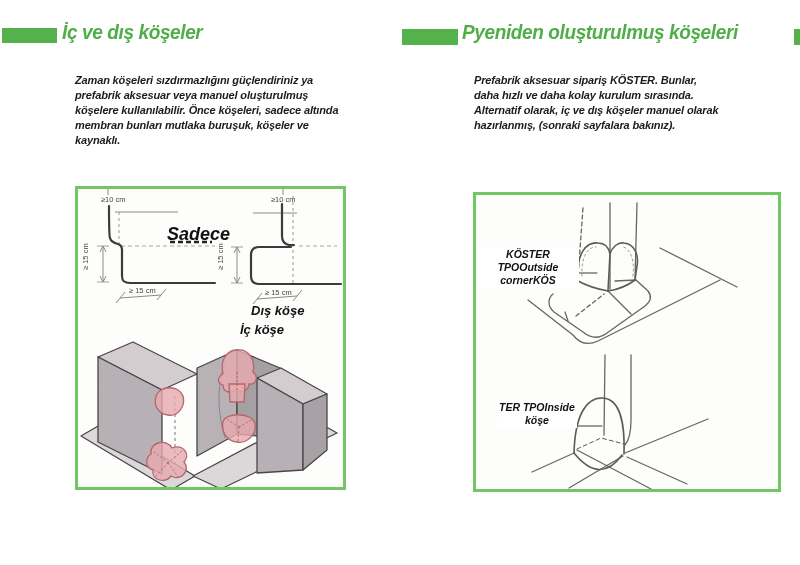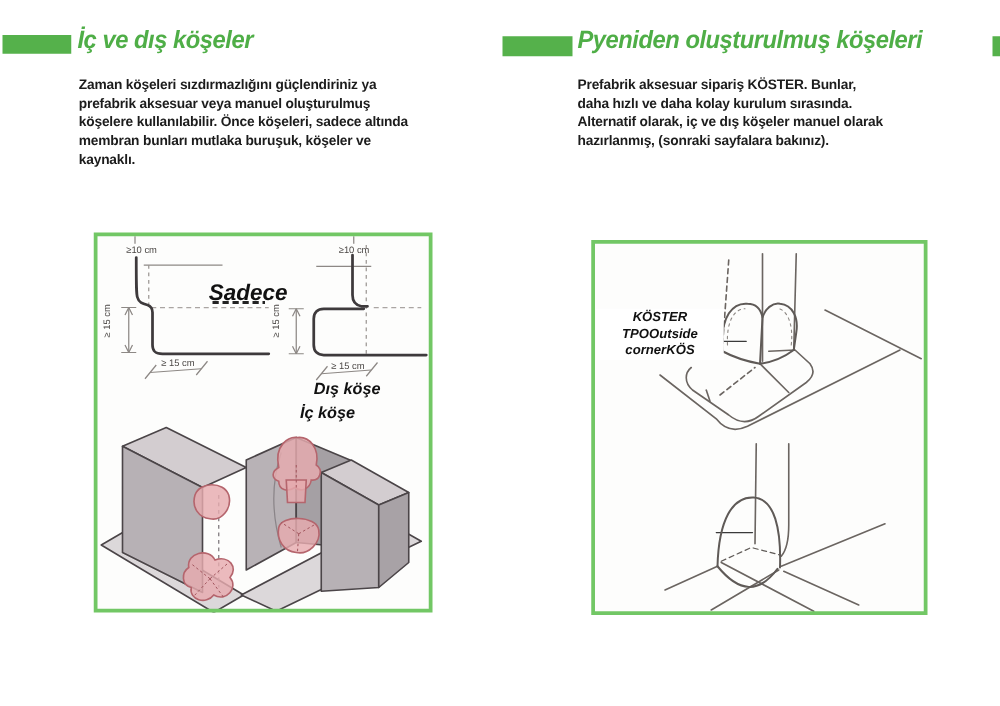--- a/index.html
+++ b/index.html
@@ -2,22 +2,22 @@
 <html><head>
 <meta charset="utf-8">
 <style>
   html,body{margin:0;padding:0;}
   body{width:800px;height:565px;background:#ffffff;position:relative;overflow:hidden;
        font-family:"Liberation Sans",sans-serif;}
   .greenbar{position:absolute;background:#55b14b;}
   .sec-title{position:absolute;font-style:italic;font-weight:bold;font-size:20px;
              color:#4fae47;letter-spacing:-0.4px;transform:scaleX(.95);transform-origin:left top;
              white-space:nowrap;margin:0;}
-  .body-par{position:absolute;font-weight:bold;font-size:11px;line-height:15px;
-            color:#1c1c1c;letter-spacing:-0.15px;white-space:pre-line;margin:0;}
+  .body-par{position:absolute;font-style:italic;font-weight:bold;font-size:11px;line-height:15px;
+            color:#1c1c1c;letter-spacing:-0.15px;white-space:pre-line;margin:12px;}
   .diagram-box{position:absolute;background:#fdfdfc;text-align:center;}
   .box-border{position:absolute;inset:0;border:3px solid #72c765;pointer-events:none;}
   .dim-label{position:absolute;font-size:7.5px;color:#4a4644;white-space:nowrap;letter-spacing:0;}
   .dim-rot{transform:rotate(-90deg);transform-origin:0 0;}
   .note-label{position:absolute;font-style:italic;font-weight:bold;font-size:18px;color:#111;white-space:nowrap;}
   .corner-label{position:absolute;font-style:italic;font-weight:bold;font-size:13px;color:#111;white-space:nowrap;}
   .sketch-label{position:absolute;font-style:italic;font-weight:bold;font-size:10.5px;line-height:13px;
                 color:#111;white-space:pre-line;background:#ffffff;padding:1px 2px;}
   svg{position:absolute;left:0;top:0;}
 </style>
@@ -118,21 +118,21 @@
 <div class="greenbar" style="left:402px;top:29px;width:56px;height:16px;"></div>
 <div class="greenbar" style="left:794px;top:29px;width:6px;height:16px;"></div>
 
 <h1 class="sec-title" style="left:462px;top:21px;">Pyeniden oluşturulmuş köşeleri</h1>
 
 <p class="body-par" style="left:462px;top:61px;width:300px;">Prefabrik aksesuar sipariş KÖSTER. Bunlar,
 daha hızlı ve daha kolay kurulum sırasında.
 Alternatif olarak, iç ve dış köşeler manuel olarak
 hazırlanmış, (sonraki sayfalara bakınız).</p>
 
-<div class="diagram-box" style="left:473px;top:192px;width:269px;height:300px;">
+<div class="diagram-box" style="left:473px;top:192px;width:269px;height:300px;padding-left:39px;">
 
   <svg width="269" height="300" viewBox="0 0 269 300">
 
     <g stroke="#6b6561" stroke-width="1.3" fill="none" stroke-linecap="round">
       <path d="M137,11 L137,97"></path>
       <path d="M164,11 L162,88"></path>
       <path d="M110,16 L105,85" stroke-dasharray="4,3"></path>
       <path d="M55,108 L100,143 Q110,156 125,149 L247,88"></path>
       <path d="M187,56 L264,95"></path>
       <path d="M80,102 C75,106 74,114 81,120 L110,140 Q122,150 134,141 L172,114 Q181,107 175,99 L163,88 L142,89"></path>
@@ -163,13 +163,15 @@
       <path d="M101,261 C102,224 113,205 130,206 C147,207 152,232 151,262"></path>
       <path d="M101,261 Q127,293 149,263"></path>
       <path d="M104,257 L128,246 L151,252" stroke-width="1" stroke-dasharray="4,3"></path>
     </g>
   </svg>
 
   <div class="box-border"></div>
 
   <div class="sketch-label" style="left:4px;top:55px;width:98px;">KÖSTER TPOOutside
 cornerKÖS</div>
+  <div class="sketch-label" style="left:24px;top:208px;">TER TPOInside
+köşe</div>
 </div>
 
 </body></html>

